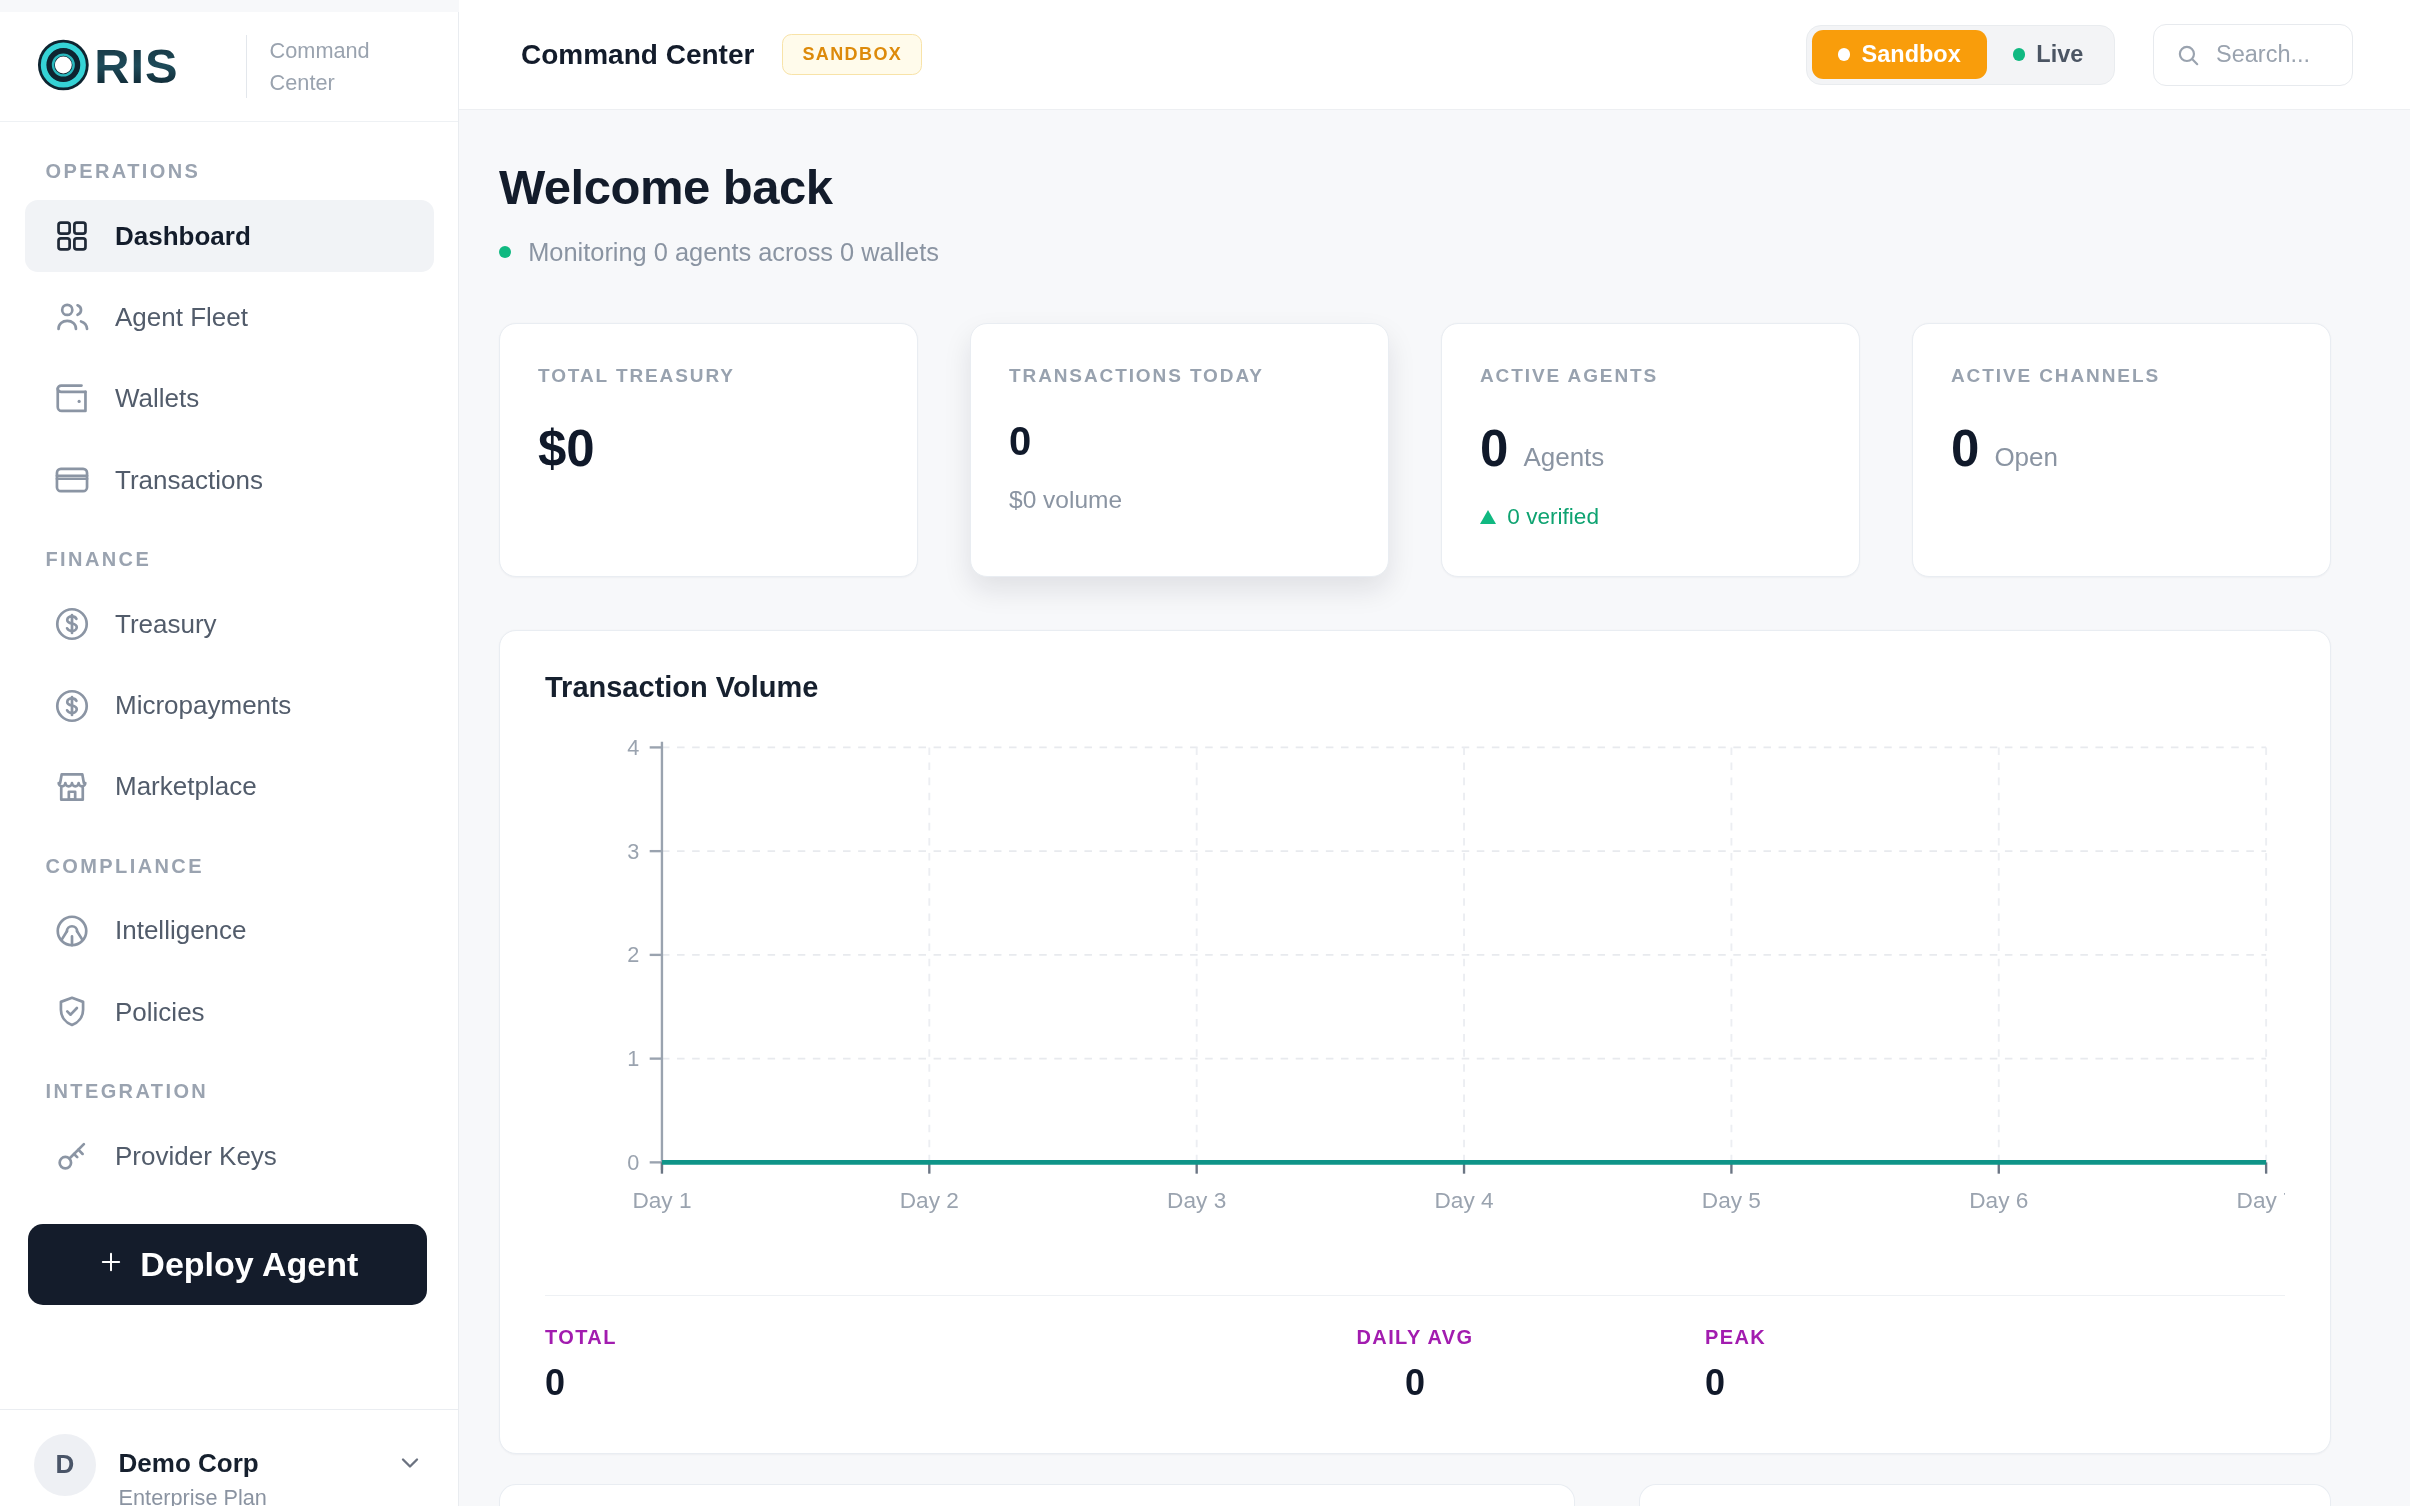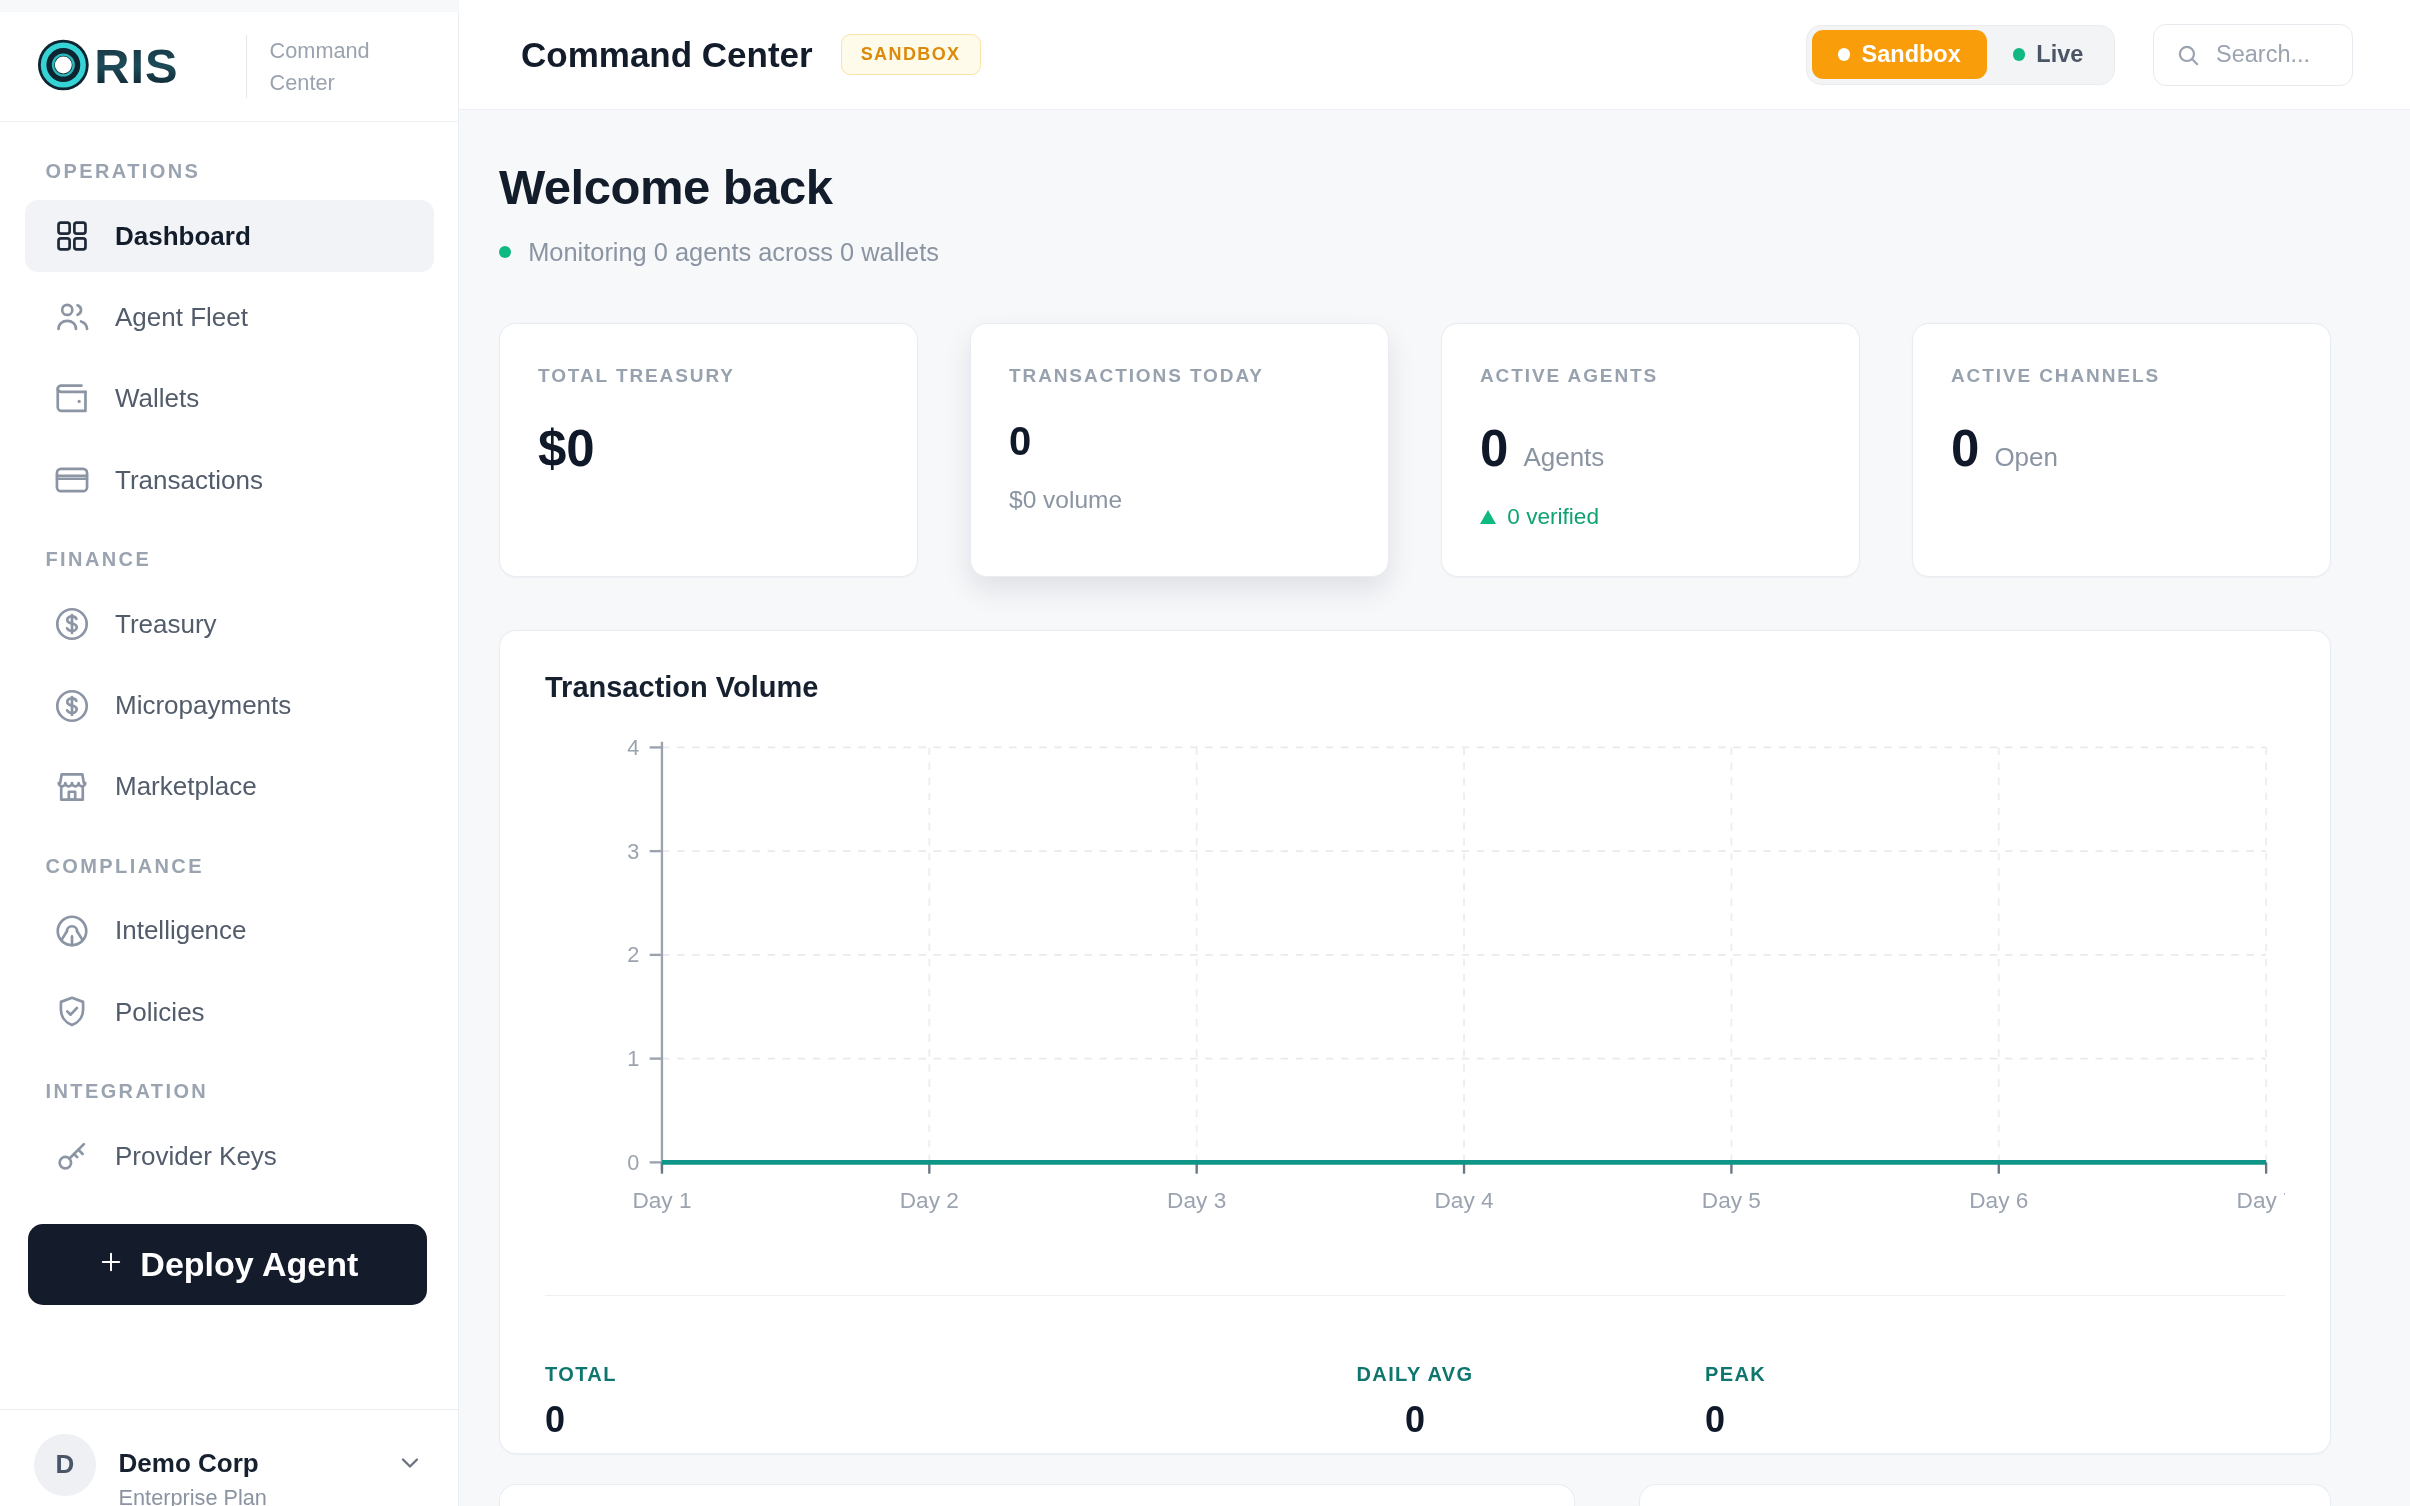--- a/index.html
+++ b/index.html
@@ -26,21 +26,21 @@
   .account { position:absolute; left:0; bottom:0; width:100%; height:110px; background:#ffffff; border-top:0.9px solid #eaedf1; display:flex; align-items:center; padding:0 34px; }
   .avatar { width:62px; height:62px; border-radius:50%; background:#eef0f4; color:#4a5568; display:flex; align-items:center; justify-content:center; font-size:26px; font-weight:700; }
   .acct-text { margin-left:22.6px; flex:1;margin-top:30px; }
   .acct-name { font-size:26px; font-weight:700; color:#16202e; }
   .acct-plan { font-size:21.7px; color:#8a93a1; margin-top:5.6px; }
   .acct-chevron { color:#6b7280; }
   .acct-chevron svg { width:28px; height:28px; }
 
   
   .header { position:absolute; left:459px; top:0; width:1952px; height:110px; background:#ffffff; border-bottom:0.9px solid #edeff2; display:flex; align-items:center; padding:0 58px 0 62px; }
-  .page-title { font-size:35px; font-weight:700; color:#131c2b; }
+  .page-title { font-size:28px; font-weight:700; color:#131c2b; }
   .env-badge { margin-left:28px; padding:9.4px 19px; border:1.9px solid #f8e3a8; background:#fffbeb; border-radius:9.4px; color:#dd8a0a; font-size:18px; font-weight:700; letter-spacing:1.4px; }
   .header-right { margin-left:auto; display:flex; align-items:center; gap:38px; }
   .env-toggle { display:flex; align-items:center; background:#f3f4f6; border:0.9px solid #e9ecef; border-radius:15px; padding:4.7px; height:60px; }
   .toggle-opt { display:flex; align-items:center; gap:11.3px; border:none; background:transparent; font-family:inherit; font-size:23.5px; font-weight:600; color:#4b5563; padding:0 26px; height:49px; border-radius:11.3px; cursor:pointer; }
   .toggle-opt.active { background:#f99d0b; color:#ffffff; }
   .tdot { width:12.2px; height:12.2px; border-radius:50%; }
   .toggle-opt.active .tdot { background:#ffffff; }
   .toggle-opt:not(.active) .tdot { background:#10b981; }
   .searchbox { display:flex; align-items:center; gap:15px; width:200px; height:62px; background:#ffffff; border:0.9px solid #e7eaee; border-radius:13px; padding:0 21px; }
   .searchbox svg { width:26px; height:26px; color:#9aa3af; flex:0 0 26px; }
@@ -71,21 +71,21 @@
   .chart-title { font-size:29px; font-weight:700; color:#16202e; }
   .range-tabs { margin-left:auto; display:flex; align-items:center; gap:13px; }
   .range-tab { border:none; background:transparent; font-family:inherit; font-size:23.5px; color:#6b7584; padding:15px 24.5px; border-radius:11.3px; cursor:pointer; }
   .range-tab.active { background:#e7f6f1; color:#0c7a6d; font-weight:600; }
   .chart-area { margin-top:17px; width:100%; }
   .chart-area svg { display:block; width:100%; height:auto; }
   .chart-footer { margin-top:auto; border-top:0.9px solid #eef1f4; height:158px; display:flex; padding-top:30px; }
   .cf-col { flex:1; }
   .cf-col:nth-child(2) { text-align:center; }
   .cf-col:nth-child(3) { text-align:left; }
-  .cf-label { font-size:20px; letter-spacing:1.4px; color:#0f766e; font-weight:600;margin-top:37px; }
+  .cf-label { font-size:20px; letter-spacing:1.4px; color:#a21caf; font-weight:600; }
   .cf-value { font-size:36px; font-weight:700; color:#10192a; margin-top:13px; }
 
   .partials { display:flex; gap:64px; margin-top:30px; }
   .partial-card { height:22.6px; background:#ffffff; border:0.9px solid #e9edf2; border-bottom:none; border-radius:17px 17px 0 0; }
   .partial-card.a { width:1076px; }
   .partial-card.b { flex:1; }
 </style>
 </head>
 <body>
 

